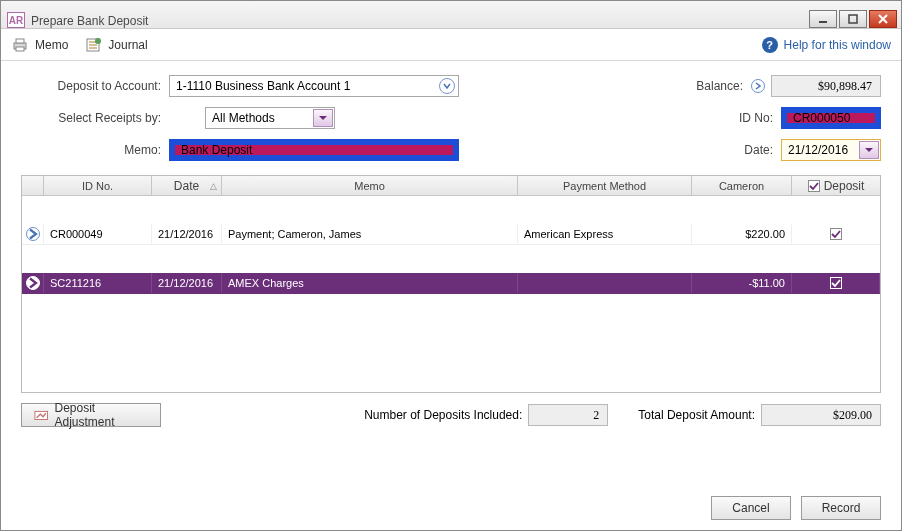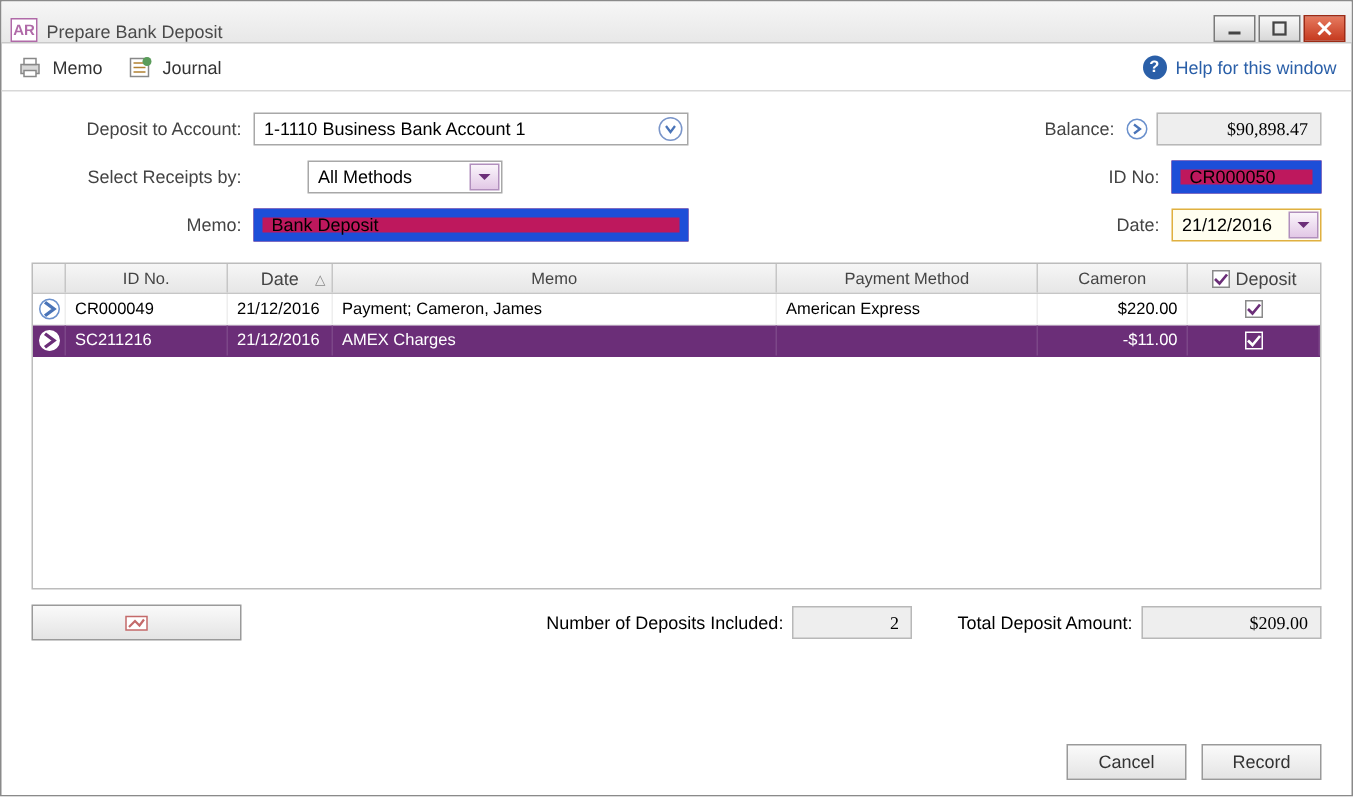--- a/index.html
+++ b/index.html
@@ -91,21 +91,21 @@
   }
   .gh .sort { position:absolute; right:4px; font-size:9px; color:#888;}
   .col-arrow { width:22px; }
   .col-id { width:108px; }
   .col-date { width:70px; }
   .col-memo { width:296px; }
   .col-pm { width:174px; }
   .col-amt { width:100px; }
   .col-dep { flex:1; border-right:none;}
   .grid-body { flex:1; overflow:hidden; }
-  .grow { display:flex; height:21px; align-items:stretch; border-bottom:1px solid #eee; }
+  .grow { display:flex; height:21px; align-items:stretch; border-bottom:1px solid #eee;margin-top:28px; }
   .grow.sel { background:#6b2e78; color:#fff; border-bottom:1px solid #6b2e78;}
   .gc { border-right:1px solid #eee; padding:0 6px; display:flex;align-items:center; font-size:11px;}
   .grow.sel .gc { border-right:1px solid #7c4788; }
   .gc.col-arrow { padding:0; justify-content:center; }
   .gc.col-amt { justify-content:flex-end; }
   .gc.col-dep { justify-content:center; border-right:none;}
   .row-arrow {
     width:14px;height:14px;border-radius:50%;
     display:flex;align-items:center;justify-content:center;
   }
@@ -310,20 +310,21 @@
           </div>
         </div>
     </div>
 
     <div class="bottom-row">
       <div class="btn wide">
         <svg class="bicon" viewBox="0 0 16 14">
             <rect x="1" y="3" width="14" height="9" fill="#fff" stroke="#c46a6a"></rect>
             <path d="M3 10 L7 6 L10 9 L13 5" fill="none" stroke="#c46a6a" stroke-width="1.5"></path>
           </svg>
+        <span>Deposit Adjustment</span>
       </div>
       <div style="flex:1"></div>
       <span style="margin-right:6px">Number of Deposits Included:</span>
       <div class="readonly-box" style="width:80px;margin-right:30px">2</div>
       <span style="margin-right:6px">Total Deposit Amount:</span>
       <div class="readonly-box" style="width:120px">$209.00</div>
     </div>
 
     <div class="footer-row">
       <div class="btn">

